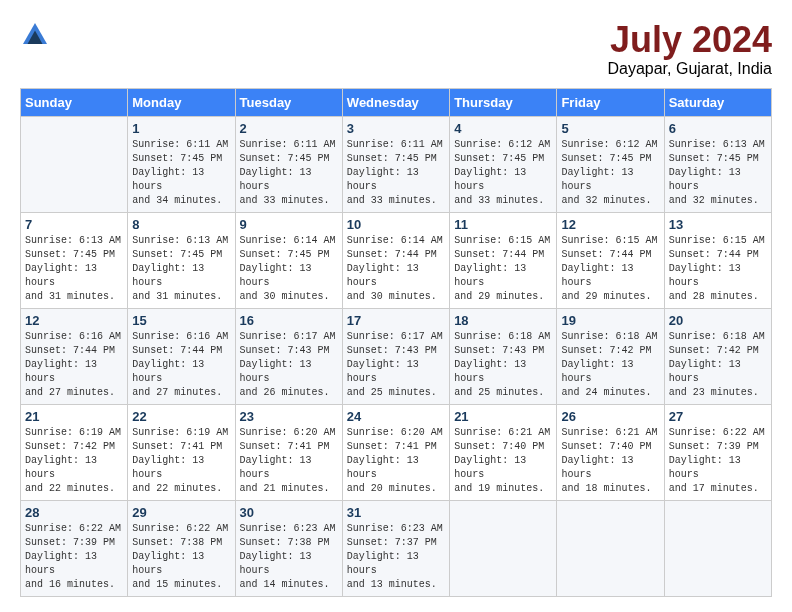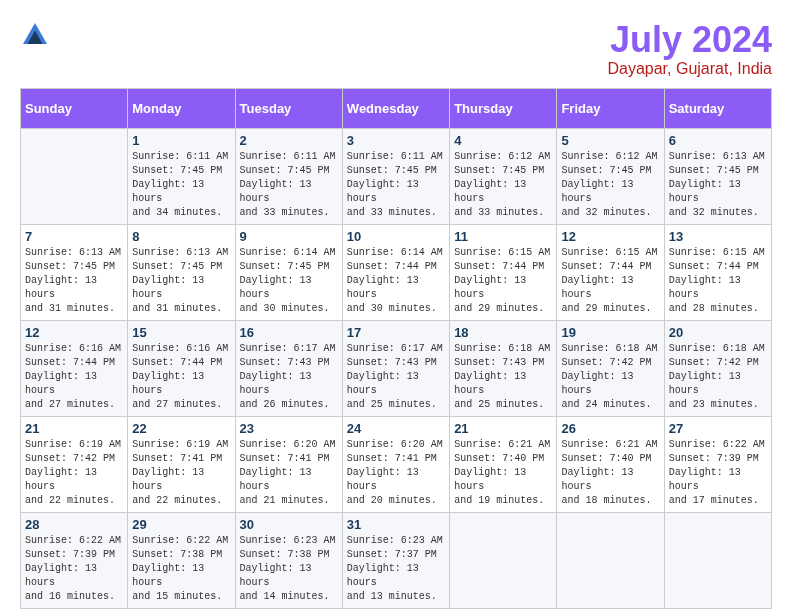--- a/index.html
+++ b/index.html
@@ -33,36 +33,36 @@
     .logo-icon {
       width: 30px;
       height: 30px;
     }
     .title-block {
       text-align: right;
     }
     .month-title {
       font-size: 36px;
       font-weight: bold;
-      color: #8b5cf6;
+      color: #7f1d1d;
       line-height: 1.1;
     }
     .location {
       font-size: 16px;
-      color: #b91c1c;
+      color: #000000;
     }
     table {
       width: 100%;
       border-collapse: collapse;
       font-size: 11px;
     }
     thead tr th {
-      background-color: #8b5cf6;
+      background-color: #3b82f6;
       color: #fff;
-      padding: 12px 4px;
+      padding: 6px 4px;
       text-align: left;
       font-size: 13px;
       font-weight: bold;
       border: 1px solid #ccc;
     }
     tbody tr td {
       vertical-align: top;
       border: 1px solid #ccc;
       padding: 4px;
       width: 14.28%;

